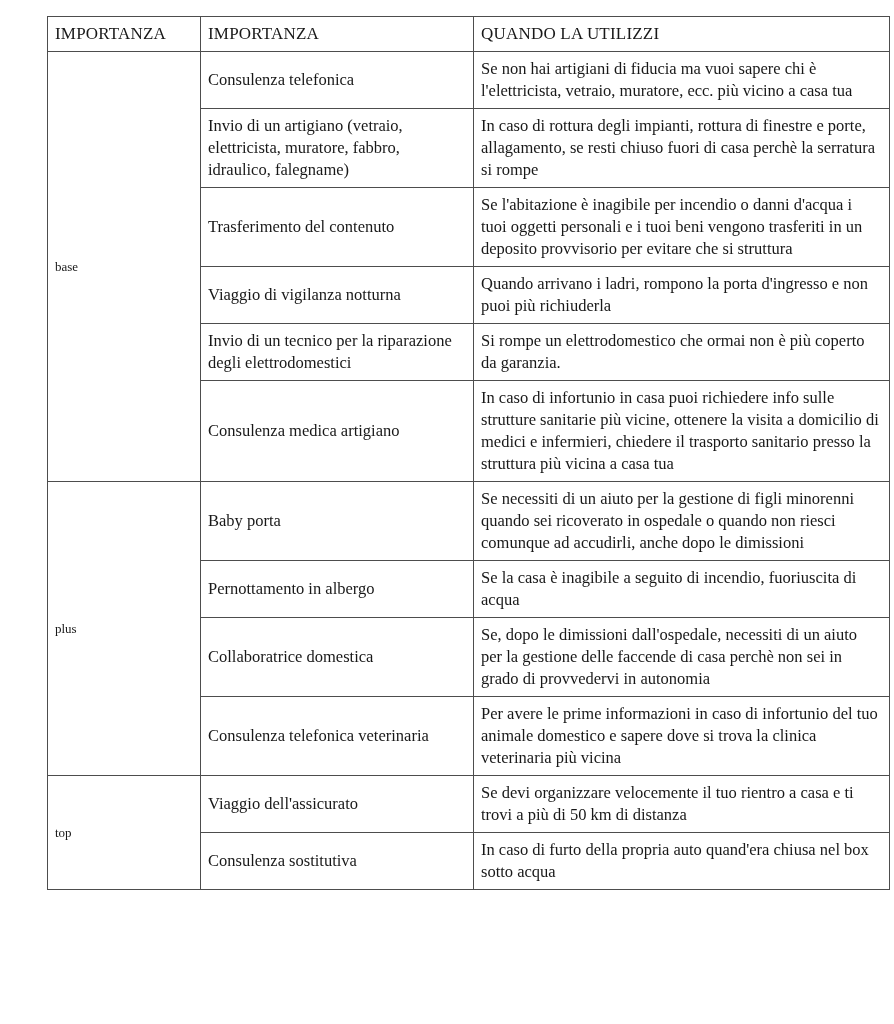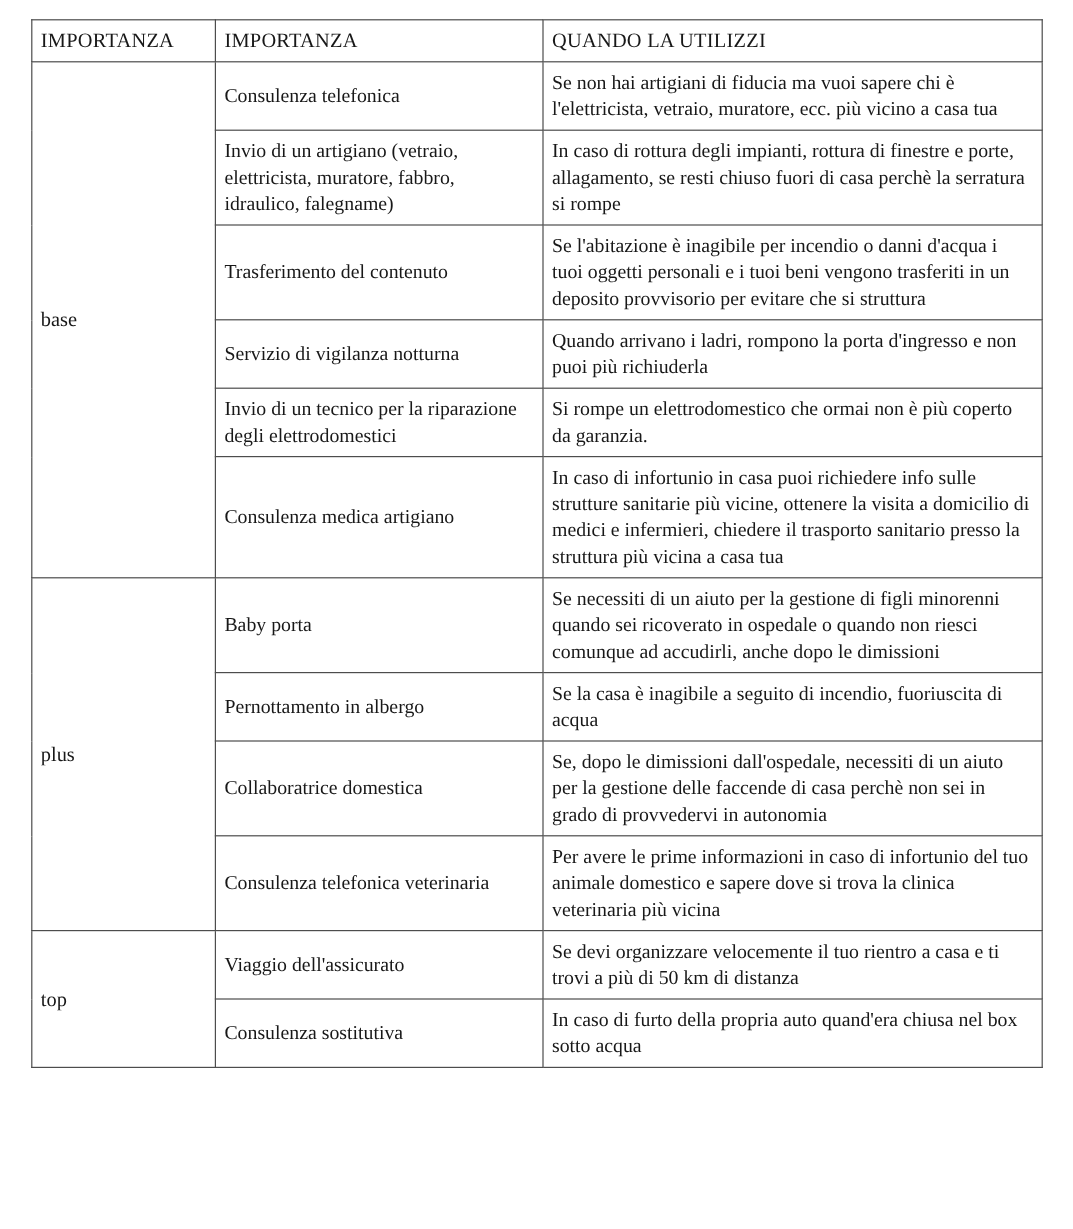--- a/index.html
+++ b/index.html
@@ -9,21 +9,21 @@
   }
   body {
     width: 894px;
     height: 1024px;
     position: relative;
     font-family: "Liberation Serif", serif;
     color: #181818;
   }
   table.doc-table {
     position: absolute;
-    left: 26px;
+    left: 47px;
     top: 16px;
     width: 842px;
     border-collapse: collapse;
     table-layout: fixed;
     font-size: 16.5px;
     border-radius: 25px;
   }
   col.c-importanza { width: 153px; }
   col.c-descrizione { width: 273px; }
   col.c-quando { width: 416px; }
@@ -37,21 +37,21 @@
     font-weight: normal;
     word-wrap: break-word;
   }
   .doc-table th {
     font-size: 17px;
     letter-spacing: 0.2px;
     height: 18px;
   }
   .importanza-cell {
     text-align: center;
-    font-size: 17px;
+    font-size: 13px;
   }
 </style>
 </head>
 <body>
 
 <table class="doc-table">
   <colgroup>
     <col class="c-importanza">
     <col class="c-descrizione">
     <col class="c-quando">
@@ -72,21 +72,21 @@
     </tr>
     <tr>
       <td>Invio di un artigiano (vetraio, elettricista, muratore, fabbro, idraulico, falegname)</td>
       <td>In caso di rottura degli impianti, rottura di finestre e porte, allagamento, se resti chiuso fuori di casa perchè la serratura si rompe</td>
     </tr>
     <tr>
       <td>Trasferimento del contenuto</td>
       <td>Se l'abitazione è inagibile per incendio o danni d'acqua i tuoi oggetti personali e i tuoi beni vengono trasferiti in un deposito provvisorio per evitare che si struttura</td>
     </tr>
     <tr>
-      <td>Servizio di vigilanza notturna</td>
+      <td>Viaggio di vigilanza notturna</td>
       <td>Quando arrivano i ladri, rompono la porta d'ingresso e non puoi più richiuderla</td>
     </tr>
     <tr>
       <td>Invio di un tecnico per la riparazione degli elettrodomestici</td>
       <td>Si rompe un elettrodomestico che ormai non è più coperto da garanzia.</td>
     </tr>
     <tr>
       <td>Consulenza medica artigiano</td>
       <td>In caso di infortunio in casa puoi richiedere info sulle strutture sanitarie più vicine, ottenere la visita a domicilio di medici e infermieri, chiedere il trasporto sanitario presso la struttura più vicina a casa tua</td>
     </tr>

